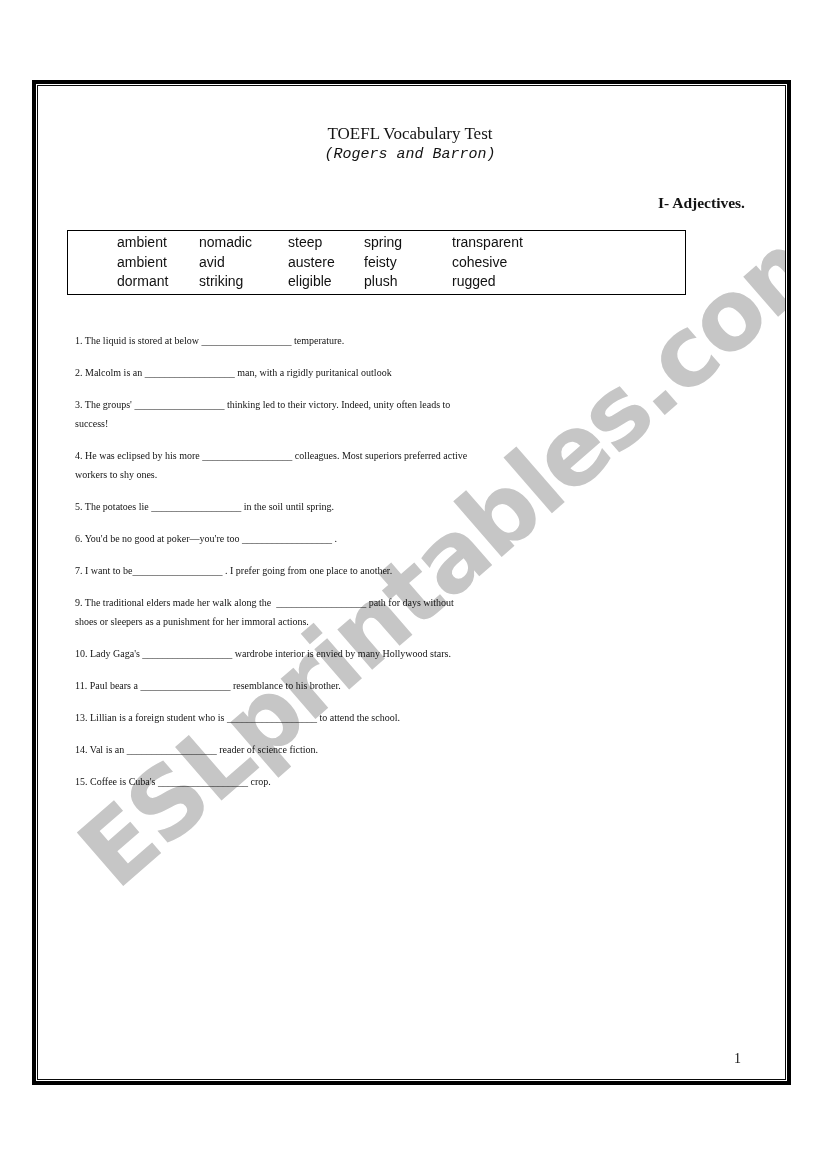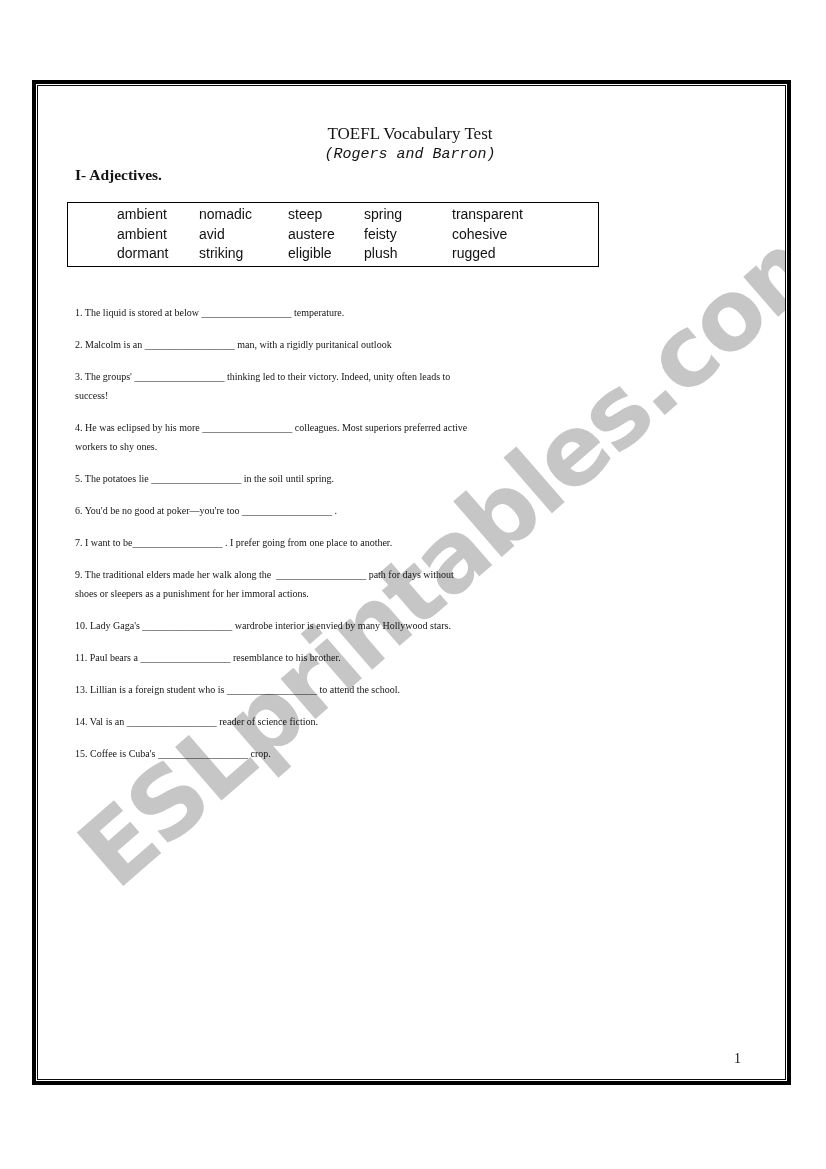--- a/index.html
+++ b/index.html
@@ -49,26 +49,26 @@
     line-height:22px;
   }
   .subtitle {
     font-size:15px; font-style:italic;
     text-align:center;
     line-height:20px;
     font-family:Liberation Mono, monospace;
   }
   .section-heading {
     font-weight:bold; font-size:15.5px;
-    line-height:20px;
+    margin-top:28px; line-height:20px;text-align:right;
   }
   .word-bank {
     box-sizing:border-box;
     margin:17px 0 0 -8px;
-    width:532px;
+    width:619px;
     border:1px solid #000;
     padding:2px 0 2px 49px;
     font-family:"Liberation Sans", sans-serif;
     font-size:14px;
     line-height:19.5px;
     display:grid;
     grid-template-columns:82px 89px 76px 88px auto;
     color:#111;
   }
   .word-bank span { display:block; }

